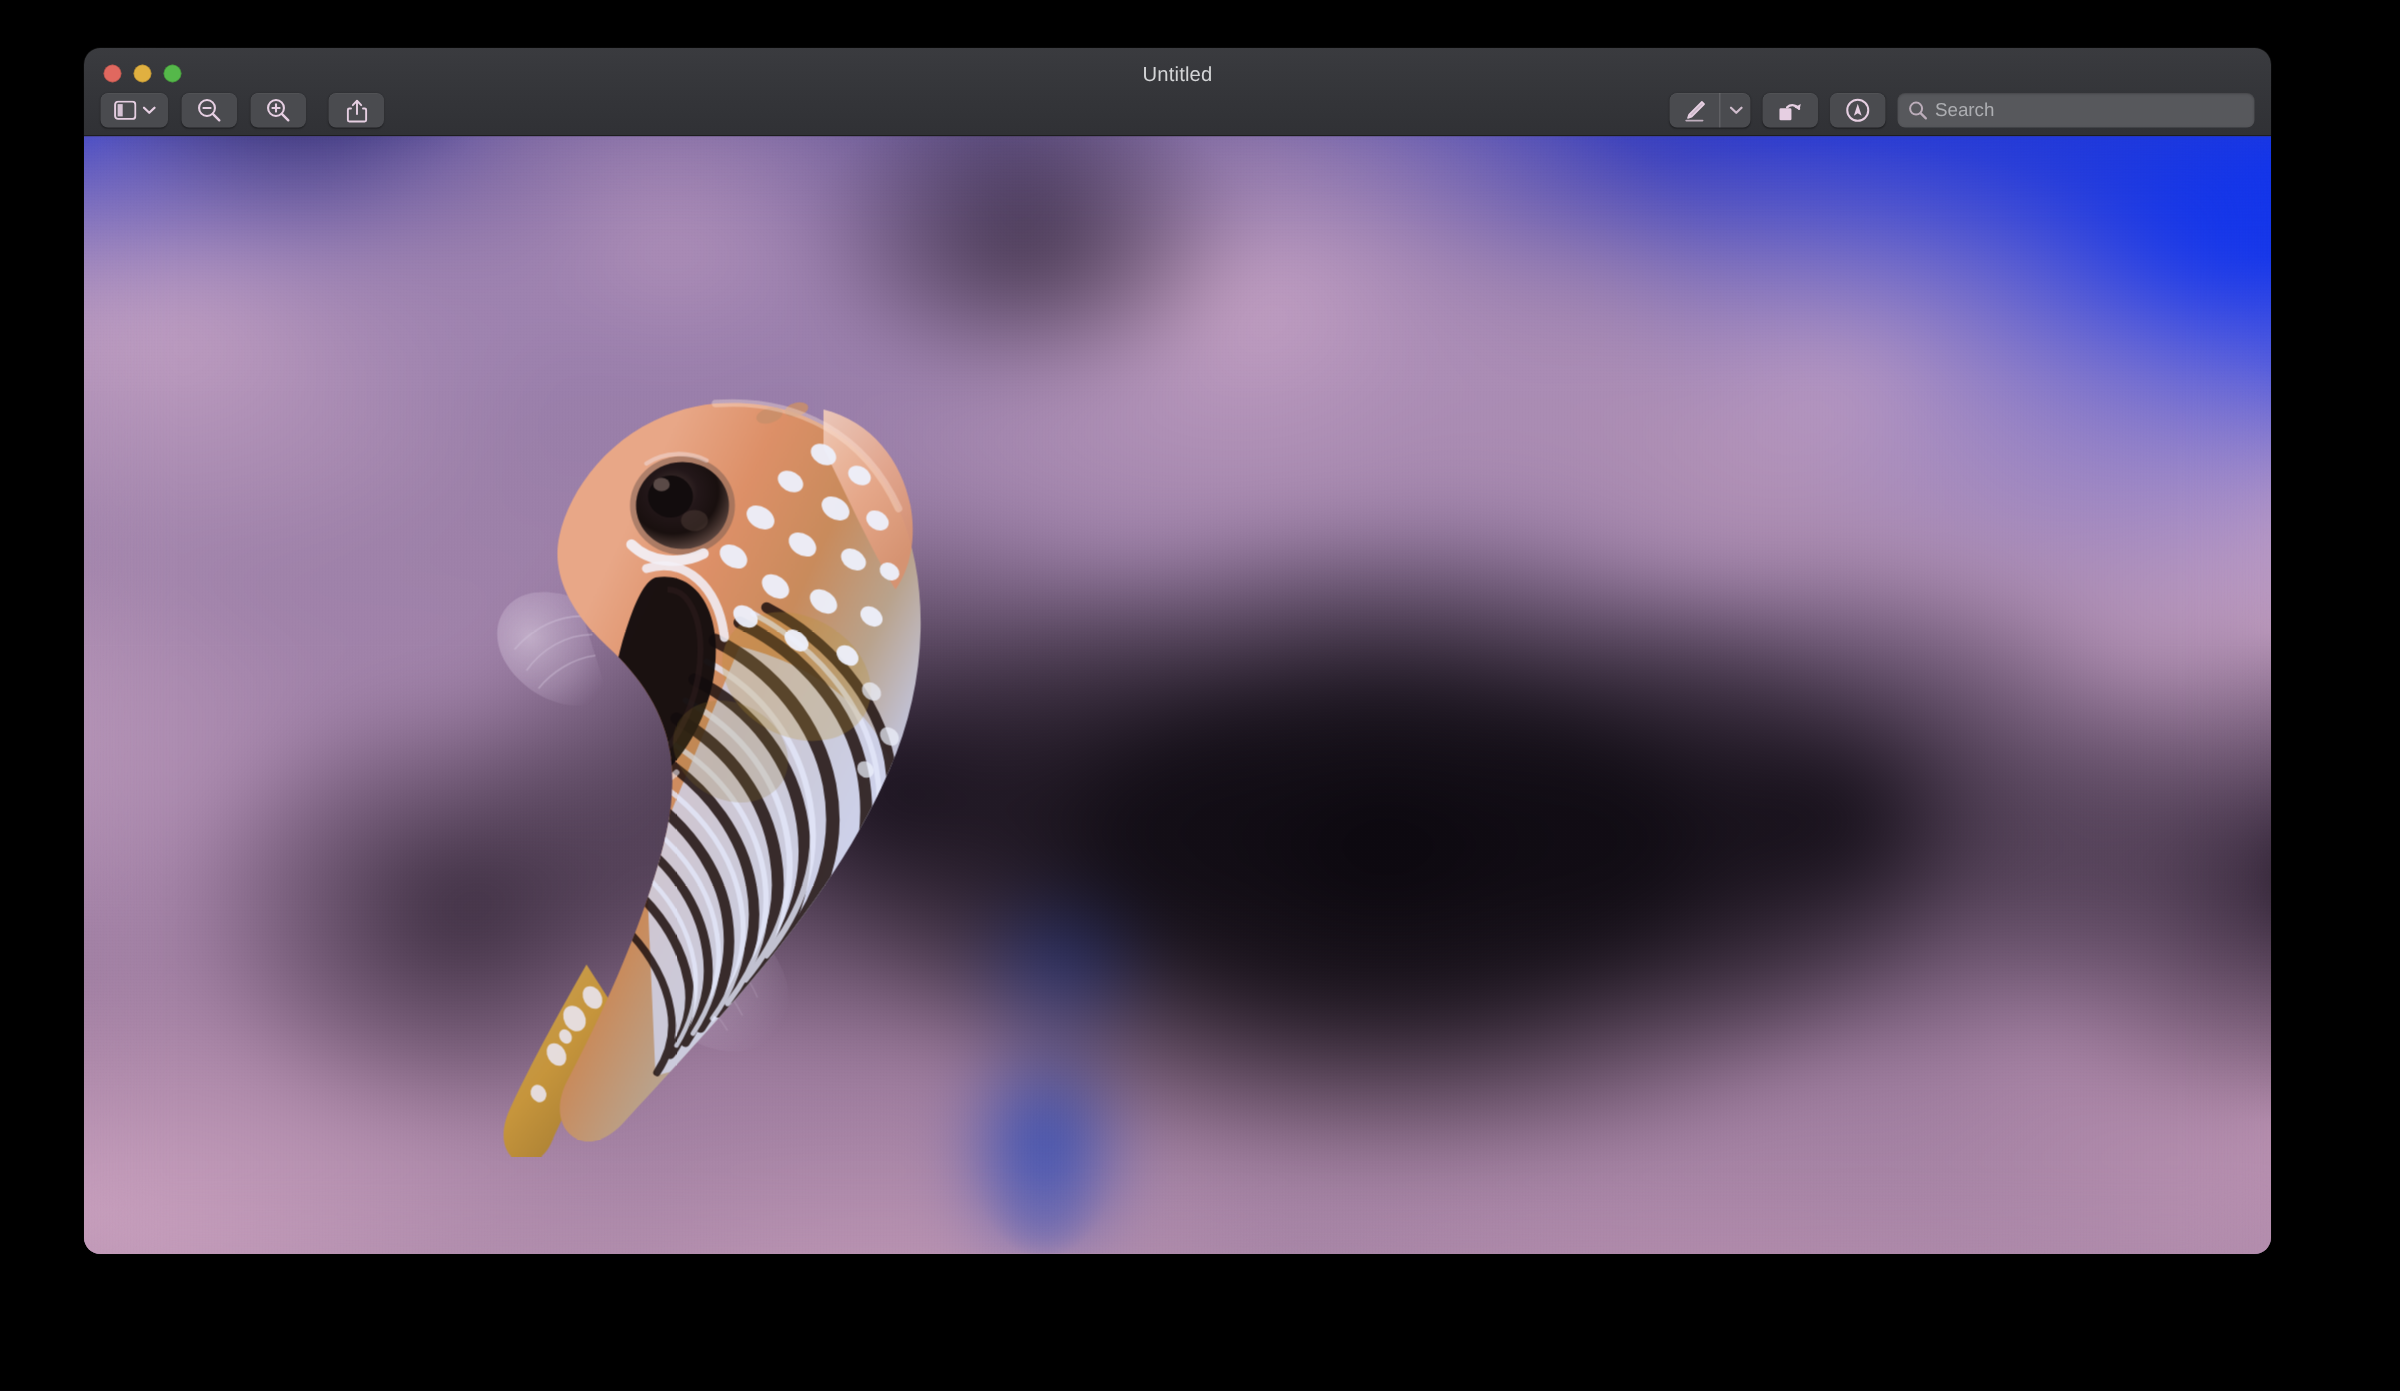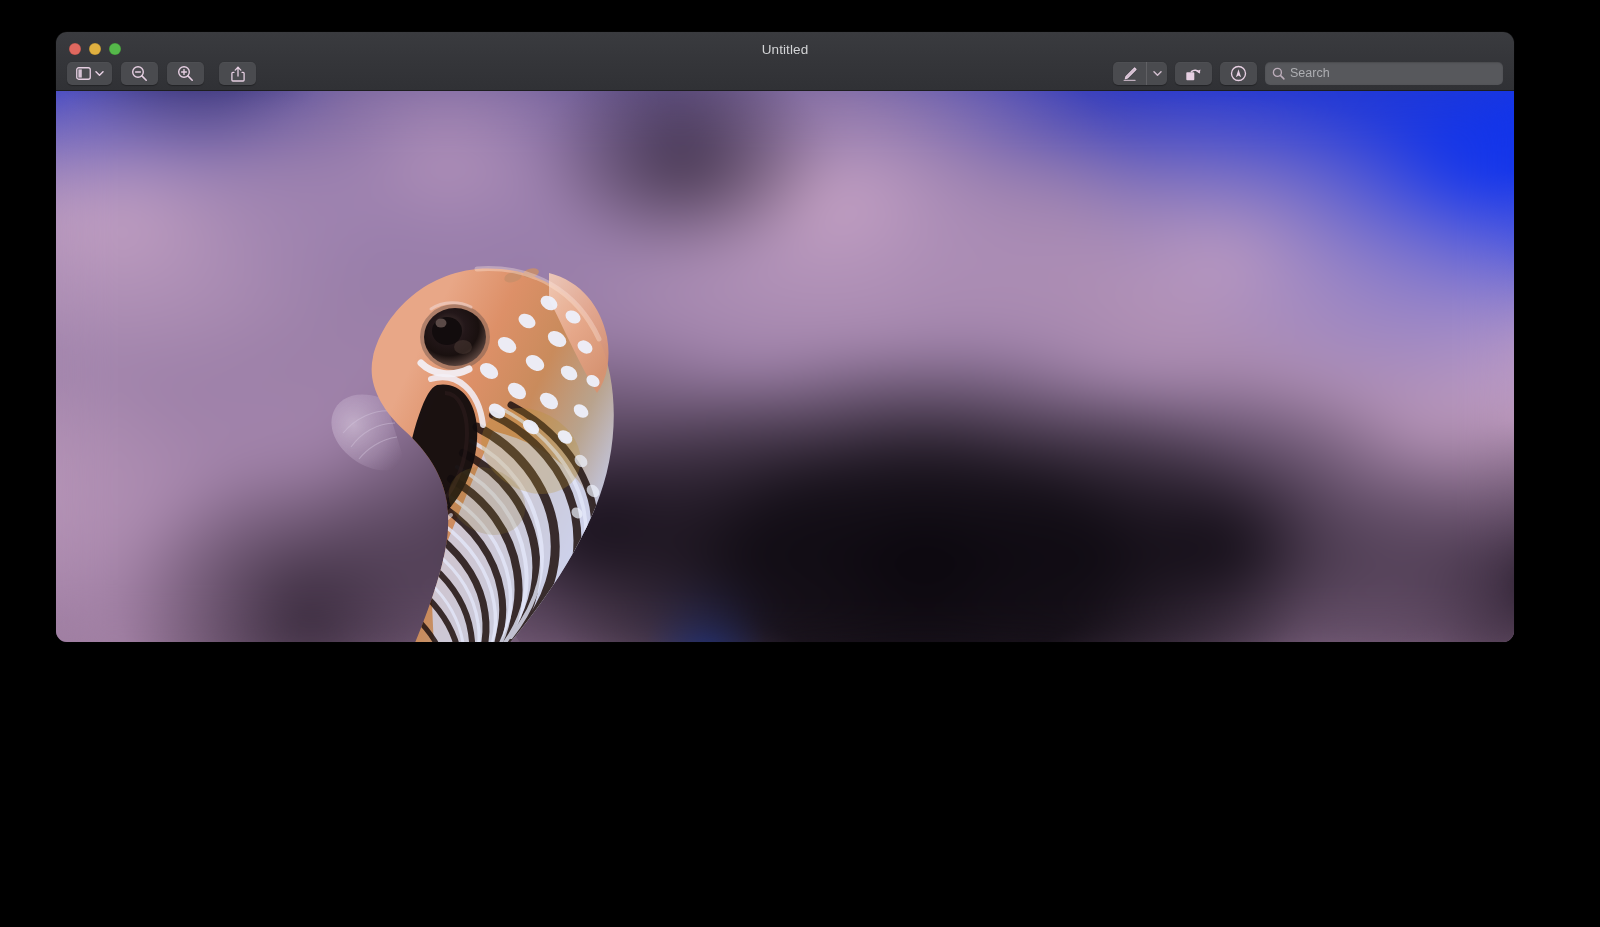--- a/index.html
+++ b/index.html
@@ -23,21 +23,21 @@
     height: 927px;
     background: #000000;
   }
 
   
   #window {
     position: absolute;
     left: 56px;
     top: 32px;
     width: 1458px;
-    height: 610px;
+    height: 804px;
     border-radius: 11px;
     overflow: hidden;
     box-shadow:
       0 22px 60px rgba(0,0,0,0.95),
       0 6px 22px rgba(0,0,0,0.8),
       0 0 0 0.5px rgba(255,255,255,0.07);
   }
 
   
   #titlebar {

